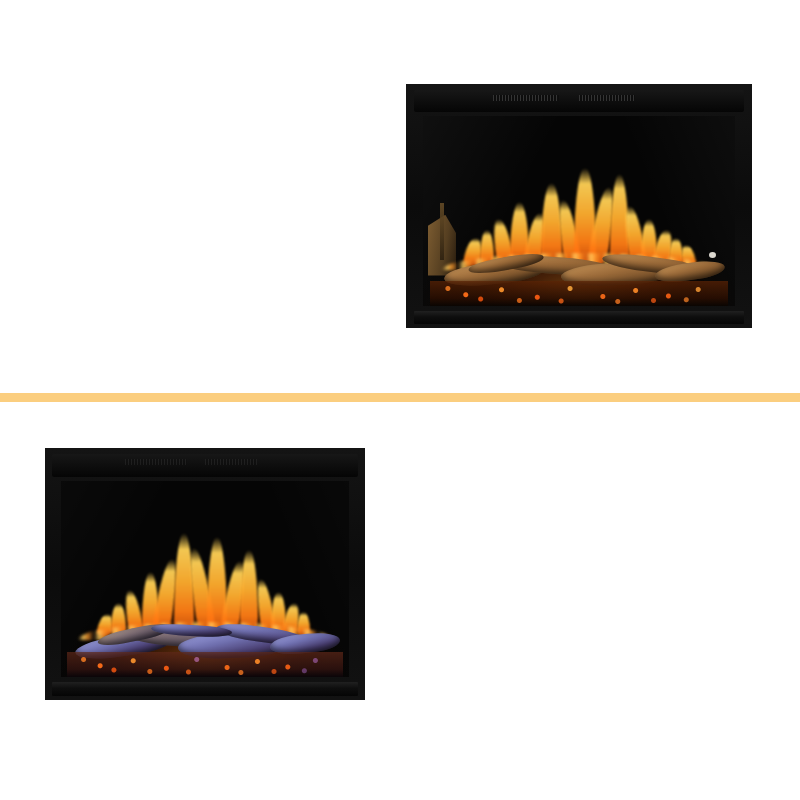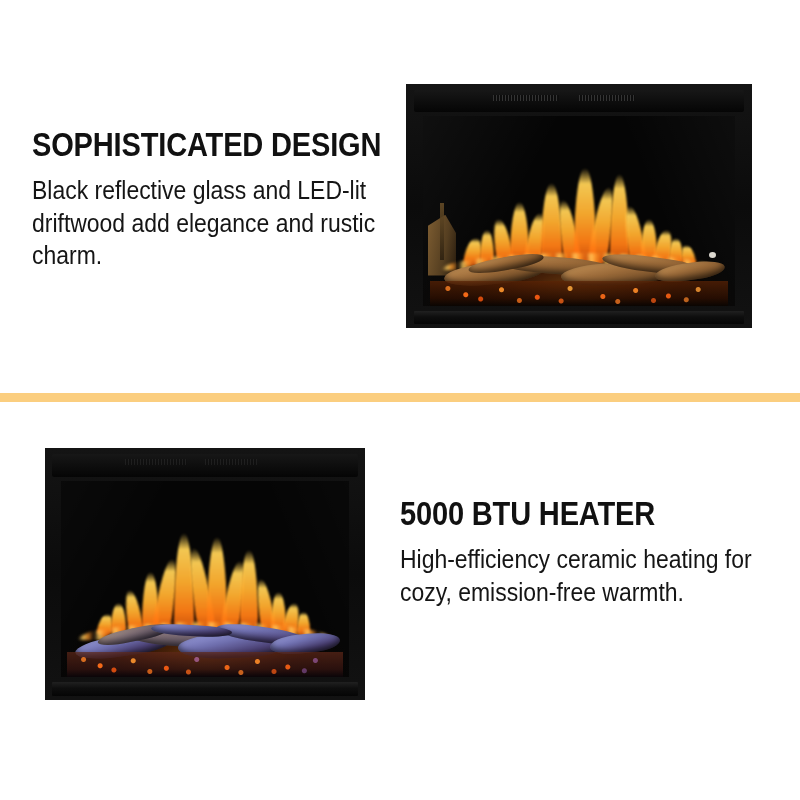--- a/index.html
+++ b/index.html
@@ -288,24 +288,20 @@
     border-radius: 50%;
     filter: blur(0.6px);
     opacity: 0.9;
   }
 </style>
 </head>
 <body style="background: rgb(255, 255, 255);">
 
 <div class="page">
 
-  <div class="copy" style="left:32px; top:128px; width:360px;">
-    <h2 class="headline">SOPHISTICATED DESIGN</h2>
-    <p class="body-copy" style="width:395px;">Black reflective glass and LED-lit driftwood add elegance and rustic charm.</p>
-  </div>
 
   <div class="fireplace warm" style="left:406px; top:84px; width:346px; height:244px;">
     <div class="fp-frame"></div>
 
     <div class="fp-vent-bar">
       <div class="fp-vent v1"></div>
       <div class="fp-vent v2"></div>
     </div>
 
     <div class="fp-glass">
@@ -391,18 +387,14 @@
         <div class="log" style="left:74%; bottom:12%; width:26%; height:32%; transform:rotate(-6deg);"></div>
         <div class="log" style="left:30%; bottom:40%; width:30%; height:18%; transform:rotate(3deg);"></div>
       </div>
 
       <div class="embers"></div>
     </div>
 
     <div class="fp-sill"></div>
   </div>
 
-  <div class="copy" style="left:400px; top:497px; width:390px;">
-    <h2 class="headline">5000 BTU HEATER</h2>
-    <p class="body-copy" style="width:432px;">High-efficiency ceramic heating for cozy, emission-free warmth.</p>
-  </div>
 
 </div>
 
 </body></html>

